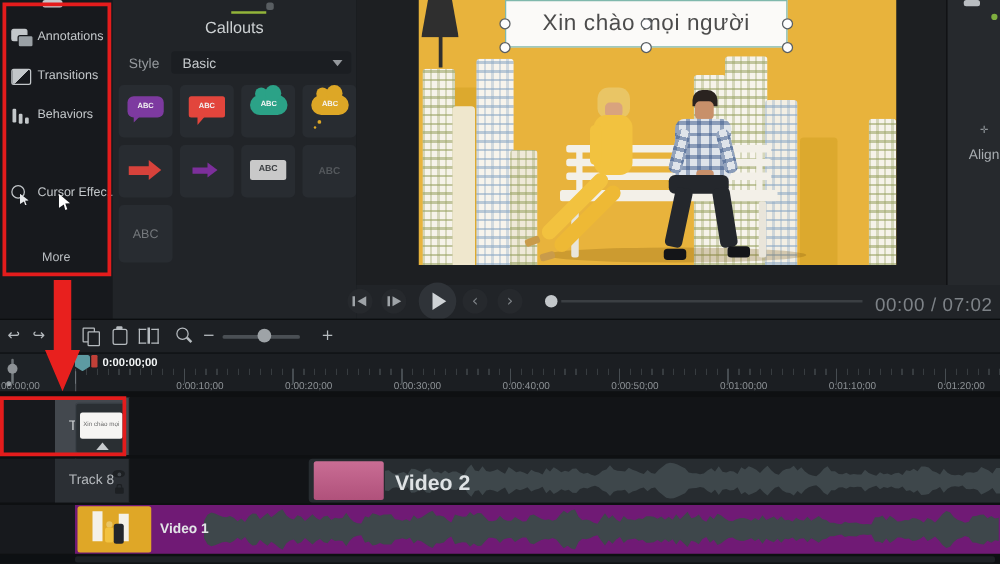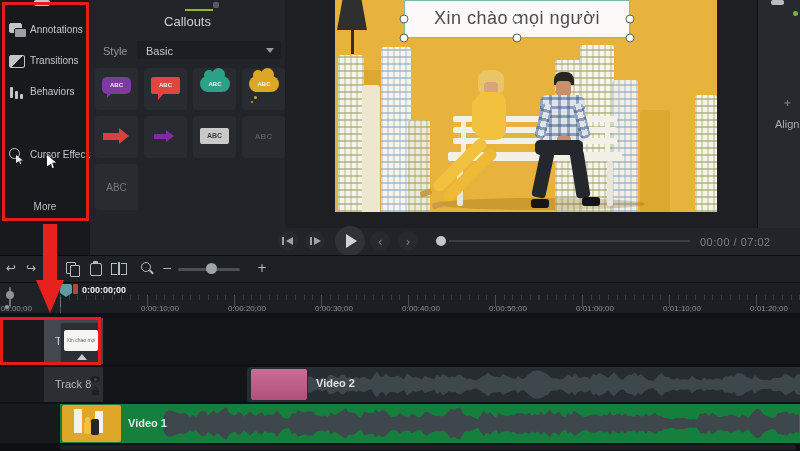--- a/index.html
+++ b/index.html
@@ -82,21 +82,21 @@
   #playbar{left:285px;top:228px;width:515px;height:27px;background:#212428;}
   .pb-btn{position:absolute;top:231px;width:20px;height:20px;border-radius:50%;background:#26292d;}
   #play-btn{position:absolute;left:335px;top:226px;width:30px;height:30px;border-radius:50%;background:#2f3338;}
   #play-tri{position:absolute;left:11px;top:8px;width:0;height:0;border-left:11px solid #cfd3d6;border-top:7px solid transparent;border-bottom:7px solid transparent;}
   .frame-bar{position:absolute;width:2px;height:8px;background:#9ea3a7;top:6px;}
   .tri-l{position:absolute;top:6px;width:0;height:0;border-right:7px solid #9ea3a7;border-top:4px solid transparent;border-bottom:4px solid transparent;}
   .tri-r{position:absolute;top:6px;width:0;height:0;border-left:7px solid #9ea3a7;border-top:4px solid transparent;border-bottom:4px solid transparent;}
   .chev{position:absolute;top:233px;font-size:13px;color:#7e8387;width:20px;text-align:center;}
   #scrub-dot{left:436px;top:236px;width:10px;height:10px;border-radius:50%;background:#c3c7ca;}
   #scrub-line{left:449px;top:240px;width:241px;height:2px;background:#3b3f43;}
-  #timecode{left:700px;top:236px;font-size:11px;color:#7d8287;letter-spacing:.5px;}
+  #timecode{left:700px;top:236px;font-size:15px;color:#7d8287;letter-spacing:.5px;}
 
   
   #tl-toolbar{left:0;top:255px;width:800px;height:28px;background:#1d2024;border-top:1px solid #0b0d0f;border-bottom:1px solid #0b0d0f;box-sizing:border-box;}
   .tb-glyph{position:absolute;top:261px;font-size:12px;color:#b6bbbf;}
   .copy-a{position:absolute;left:66px;top:262px;width:8px;height:10px;border:1px solid #b6bbbf;border-radius:1px;background:#1d2024;}
   .copy-b{position:absolute;left:70px;top:265px;width:8px;height:10px;border:1px solid #b6bbbf;border-radius:1px;background:#1d2024;}
   .paste-body{position:absolute;left:90px;top:263px;width:10px;height:11px;border:1px solid #b6bbbf;border-radius:2px;}
   .paste-top{position:absolute;left:93px;top:261px;width:5px;height:3px;background:#b6bbbf;border-radius:1px;}
   .split-a{position:absolute;left:111px;top:263px;width:5px;height:10px;border:1px solid #b6bbbf;border-right:none;}
   .split-b{position:absolute;left:121px;top:263px;width:5px;height:10px;border:1px solid #b6bbbf;border-left:none;}
@@ -136,24 +136,24 @@
   .lock:before{content:"";position:absolute;left:1px;top:-3px;width:3px;height:3px;border:1.5px solid #1d2023;border-bottom:none;border-radius:3px 3px 0 0;}
 
   #t3-clip{position:absolute;left:60px;top:39px;width:41px;height:41px;background:#2a2f33;border:1px solid #3b4147;border-radius:3px;box-sizing:border-box;}
   #t3-callout-mini{position:absolute;left:3px;top:7px;width:34px;height:21px;background:#f6f5f3;border-radius:2px;
                    font-size:5px;color:#6a6a6a;text-align:center;line-height:21px;overflow:hidden;white-space:nowrap;}
   #t3-tri{position:absolute;left:16px;top:31px;width:0;height:0;border-bottom:6px solid #c7cbce;border-left:5px solid transparent;border-right:5px solid transparent;}
 
   #t2-clip{position:absolute;left:247px;top:84px;width:553px;height:35px;background:#272c30;border-radius:3px 0 0 3px;}
   #t2-thumb{position:absolute;left:4px;top:2px;width:56px;height:31px;border-radius:2px;
             background:linear-gradient(180deg,#c96d94,#b0517b);}
-  #t2-label{position:absolute;left:69px;top:10px;font-size:11px;font-weight:bold;color:#dfe3e5;z-index:2;}
+  #t2-label{position:absolute;left:69px;top:10px;font-size:17px;font-weight:bold;color:#dfe3e5;z-index:2;}
   #t2-wave{position:absolute;left:61px;top:0;}
 
-  #t1-clip{position:absolute;left:60px;top:121px;width:740px;height:39px;background:#15803d;text-decoration:underline;}
+  #t1-clip{position:absolute;left:60px;top:121px;width:740px;height:39px;background:#701a75;text-decoration:underline;}
   #t1-thumb{position:absolute;left:2px;top:1px;width:59px;height:37px;background:#dfa727;border-radius:2px;overflow:hidden;}
   .t1b{position:absolute;background:#f4f1e8;}
   #t1-label{position:absolute;left:68px;top:13px;font-size:11px;font-weight:bold;color:#e2e5e7;z-index:2;}
   #t1-wave{position:absolute;left:103px;top:0;}
 
   #bottom-strip{left:0;top:444px;width:800px;height:7px;background:#0d1013;}
   #bottom-bar{left:60px;top:445px;width:736px;height:5px;background:#1d2125;border-radius:2px;}
 
   
   #red-box-sidebar{left:2px;top:2px;width:87px;height:219px;border:3px solid #e41c1c;box-sizing:border-box;z-index:20;}

